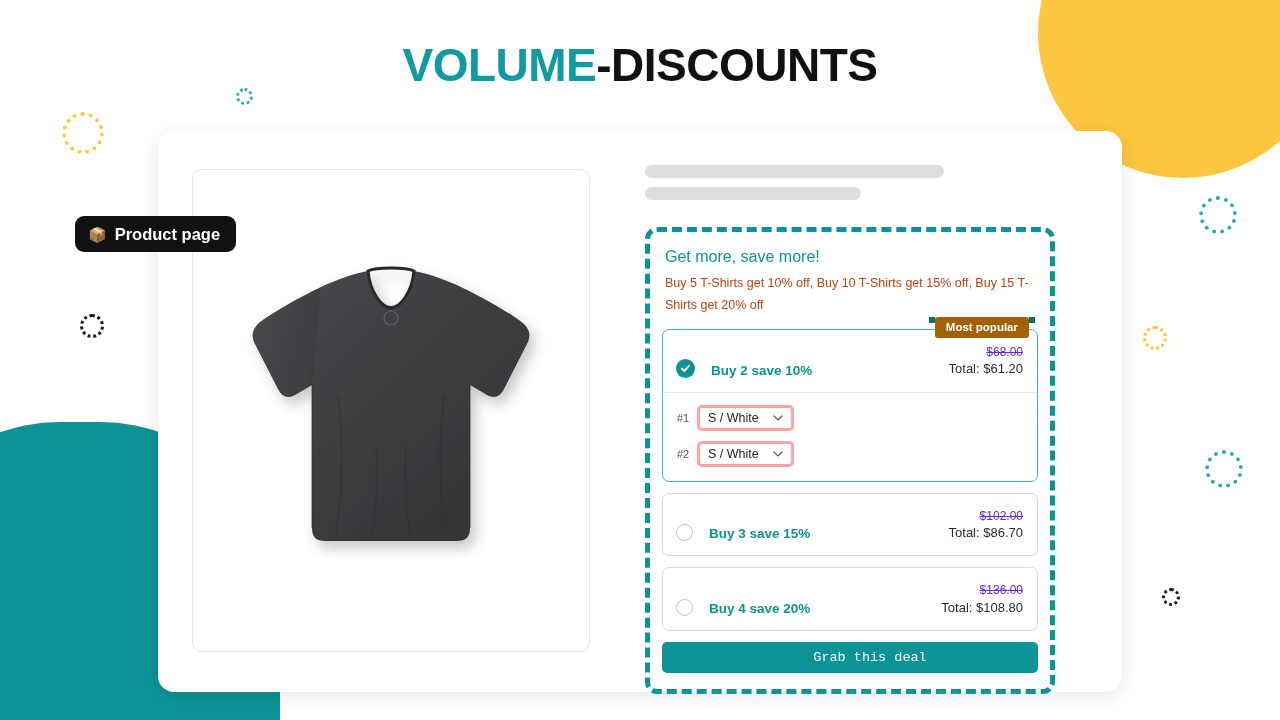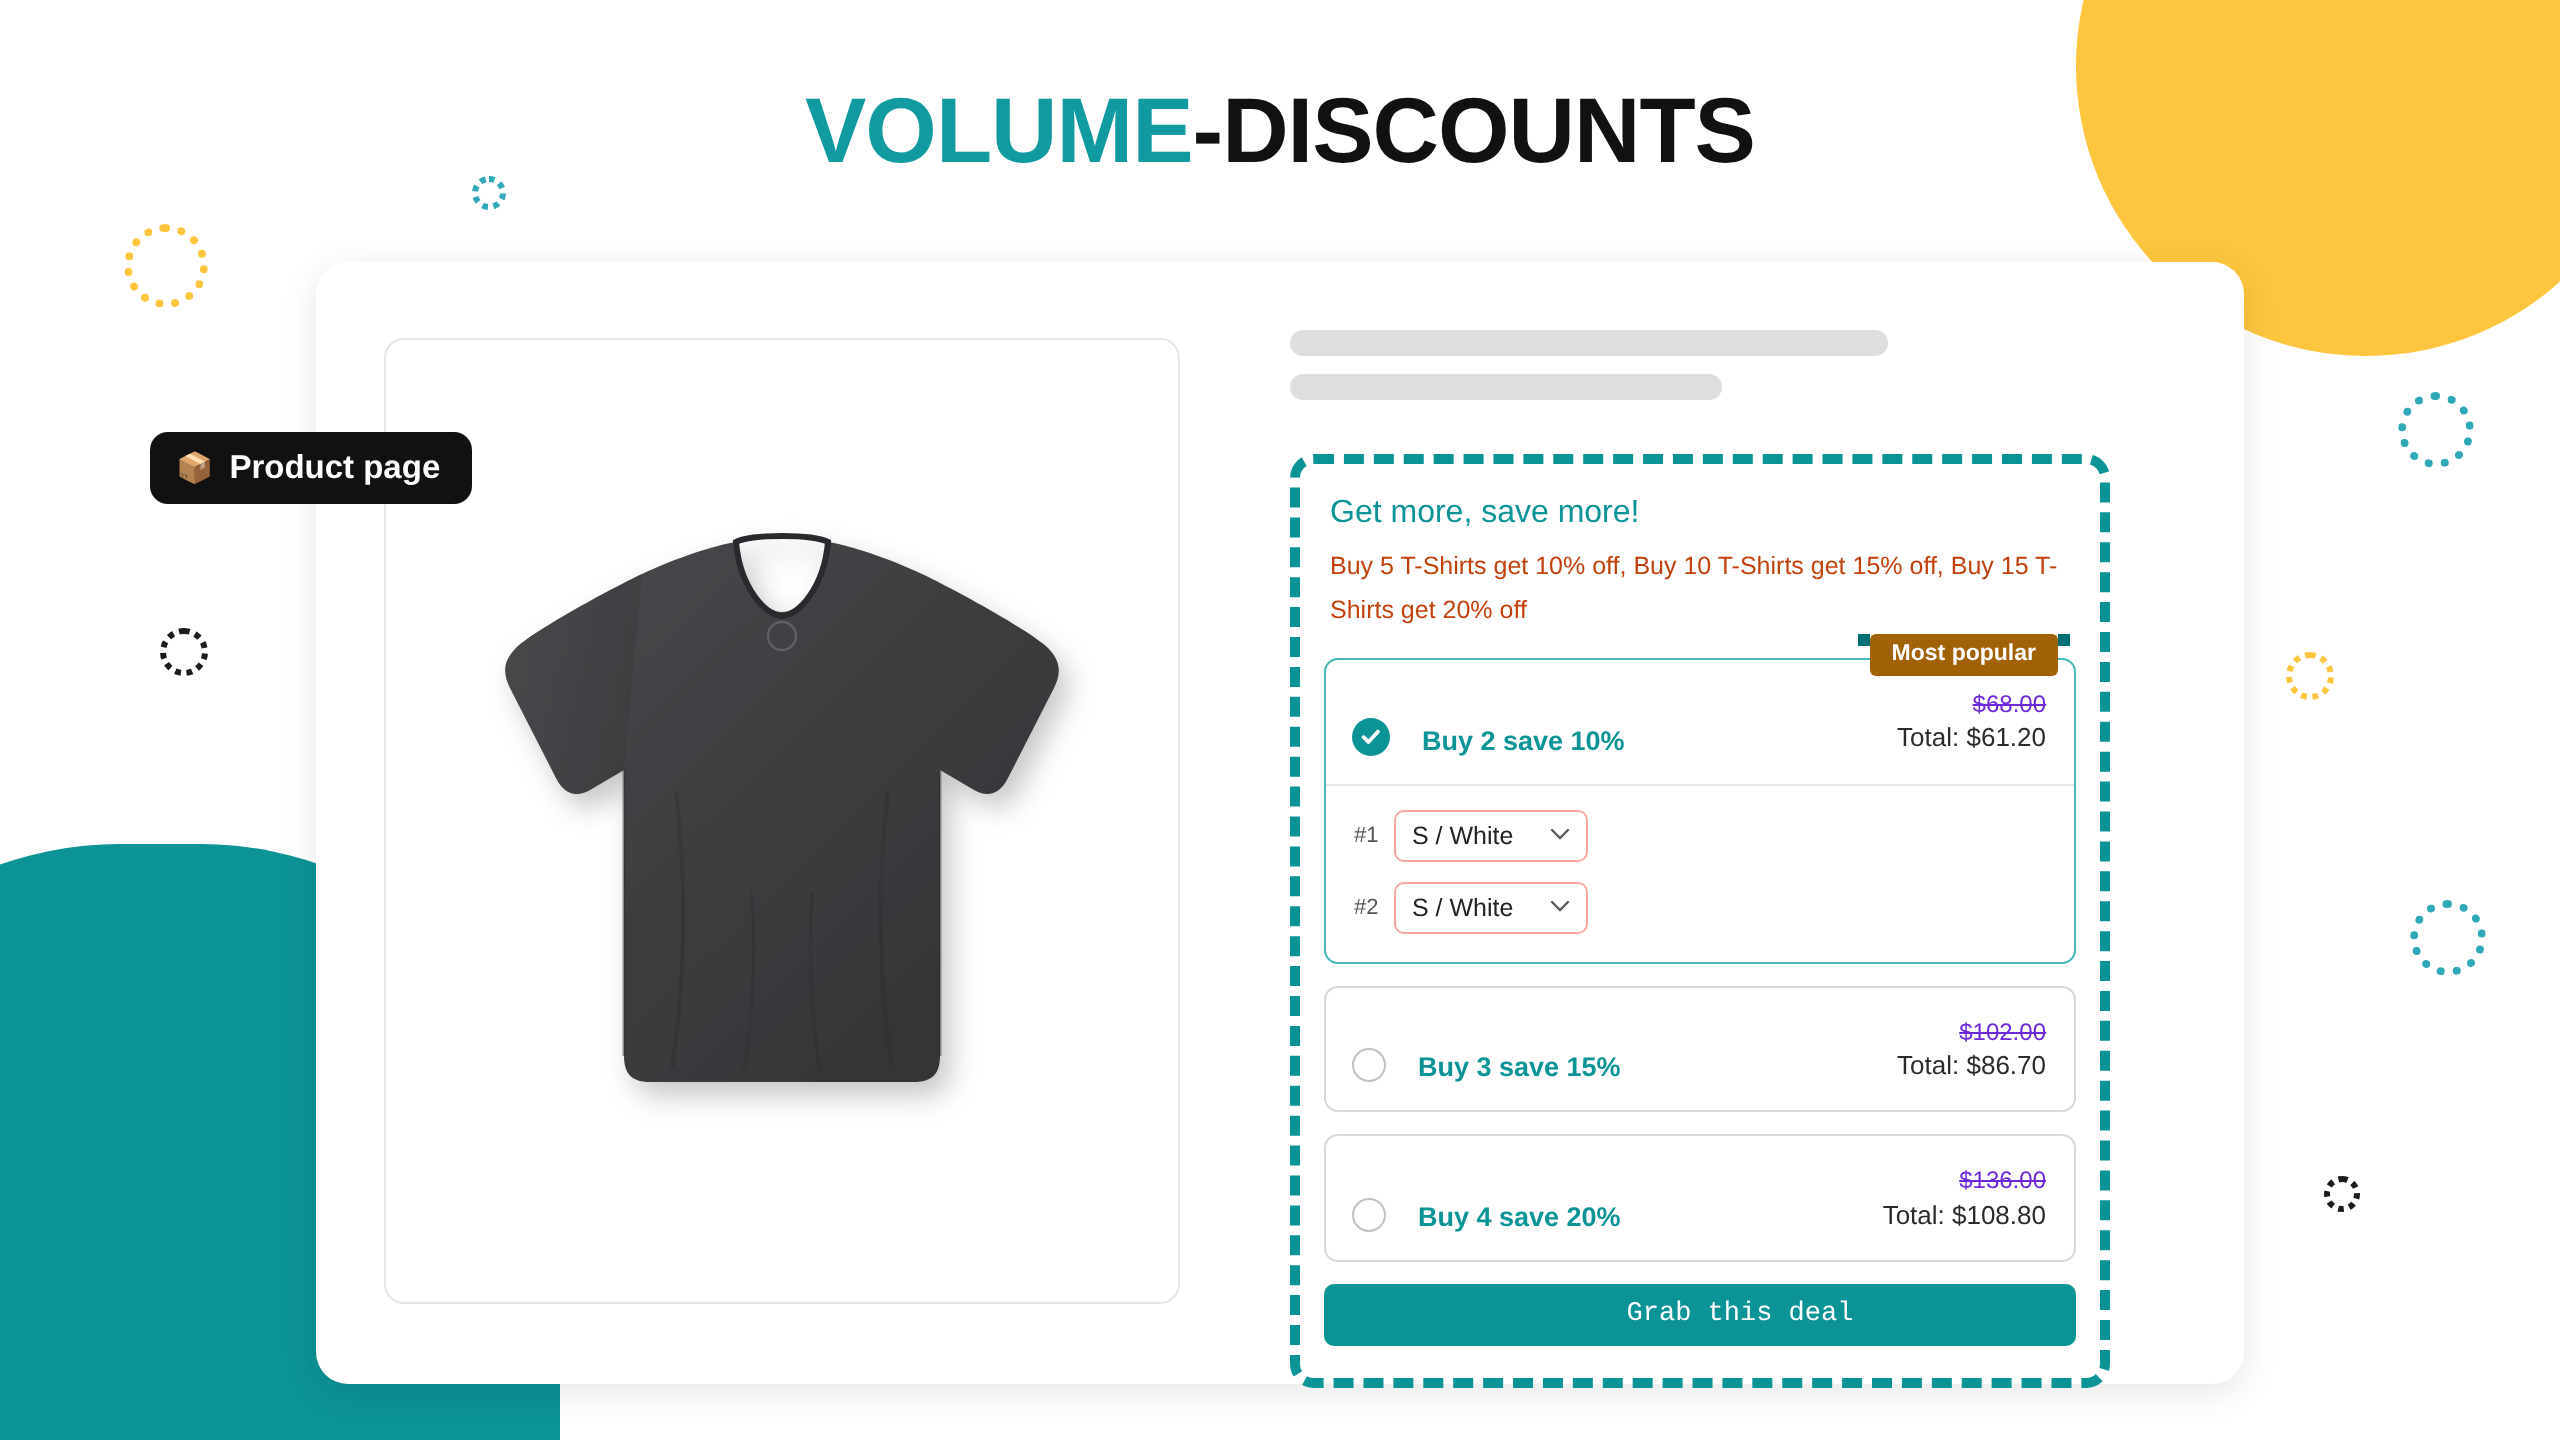--- a/index.html
+++ b/index.html
@@ -216,21 +216,21 @@
     margin-bottom: 10px;
   }
   .variant-row:last-child { margin-bottom: 0; }
   .variant-index {
     font-size: 11px;
     color: #555555;
     width: 20px;
     flex: 0 0 auto;
   }
   .variant-select {
-    border: 1px solid #fca5a5;
+    border: 3px solid #fca5a5;
     border-radius: 5px;
     background: #ffffff;
     height: 26px;
     width: 97px;
     display: flex;
     align-items: center;
     justify-content: space-between;
     padding: 0 8px;
     font-size: 12.5px;
     color: #222222;

